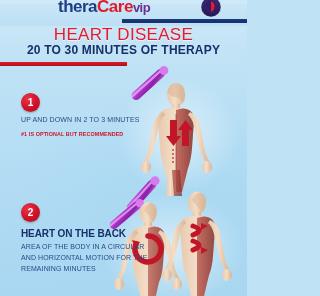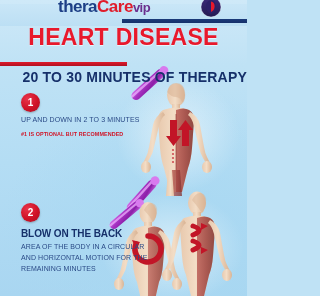--- a/index.html
+++ b/index.html
@@ -41,27 +41,27 @@
   #navy-rule {
     position:absolute; left:122px; top:19px; width:125px; height:4px;
     background:linear-gradient(180deg,#1b3a7a 0%,#16306a 100%);
   }
 
   
   #title-block {
     position:absolute; left:0; top:26px; width:247px; text-align:center;
   }
   #title {
-    font-size:23px; font-weight:bold; color:#e8192c;
+    font-size:17px; font-weight:normal; color:#e8192c;
     letter-spacing:0.3px; line-height:1;
     text-shadow:0 1px 0 rgba(255,255,255,.6);
   }
   #subtitle {
-    margin-top:20px;
-    font-size:14px; font-weight:bold; color:#16306a; letter-spacing:0.2px;text-align:right;
+    margin-top:0;
+    font-size:12px; font-weight:bold; color:#16306a; letter-spacing:0.2px;
   }
 
   
   #red-rule {
     position:absolute; left:0; top:62px; width:127px; height:4px;
     background:linear-gradient(180deg,#e0192b 0%,#b01020 100%);
   }
 
   
   .step { position:absolute; left:21px; width:128px; }
@@ -242,17 +242,17 @@
   <div id="red-rule"></div>
 
   <div class="step" id="step1">
     <div class="badge">1</div>
     <div class="step-body">UP AND DOWN IN 2 TO 3 MINUTES</div>
     <div class="step-note">#1 IS OPTIONAL BUT RECOMMENDED</div>
   </div>
 
   <div class="step" id="step2">
     <div class="badge">2</div>
-    <div class="step-title">BLOW ON THE BACK</div>
+    <div class="step-title">HEART ON THE BACK</div>
     <div class="step-body">AREA OF THE BODY IN A CIRCULAR AND HORIZONTAL MOTION FOR THE REMAINING MINUTES</div>
   </div>
 
 </div>
 
 </body></html>

